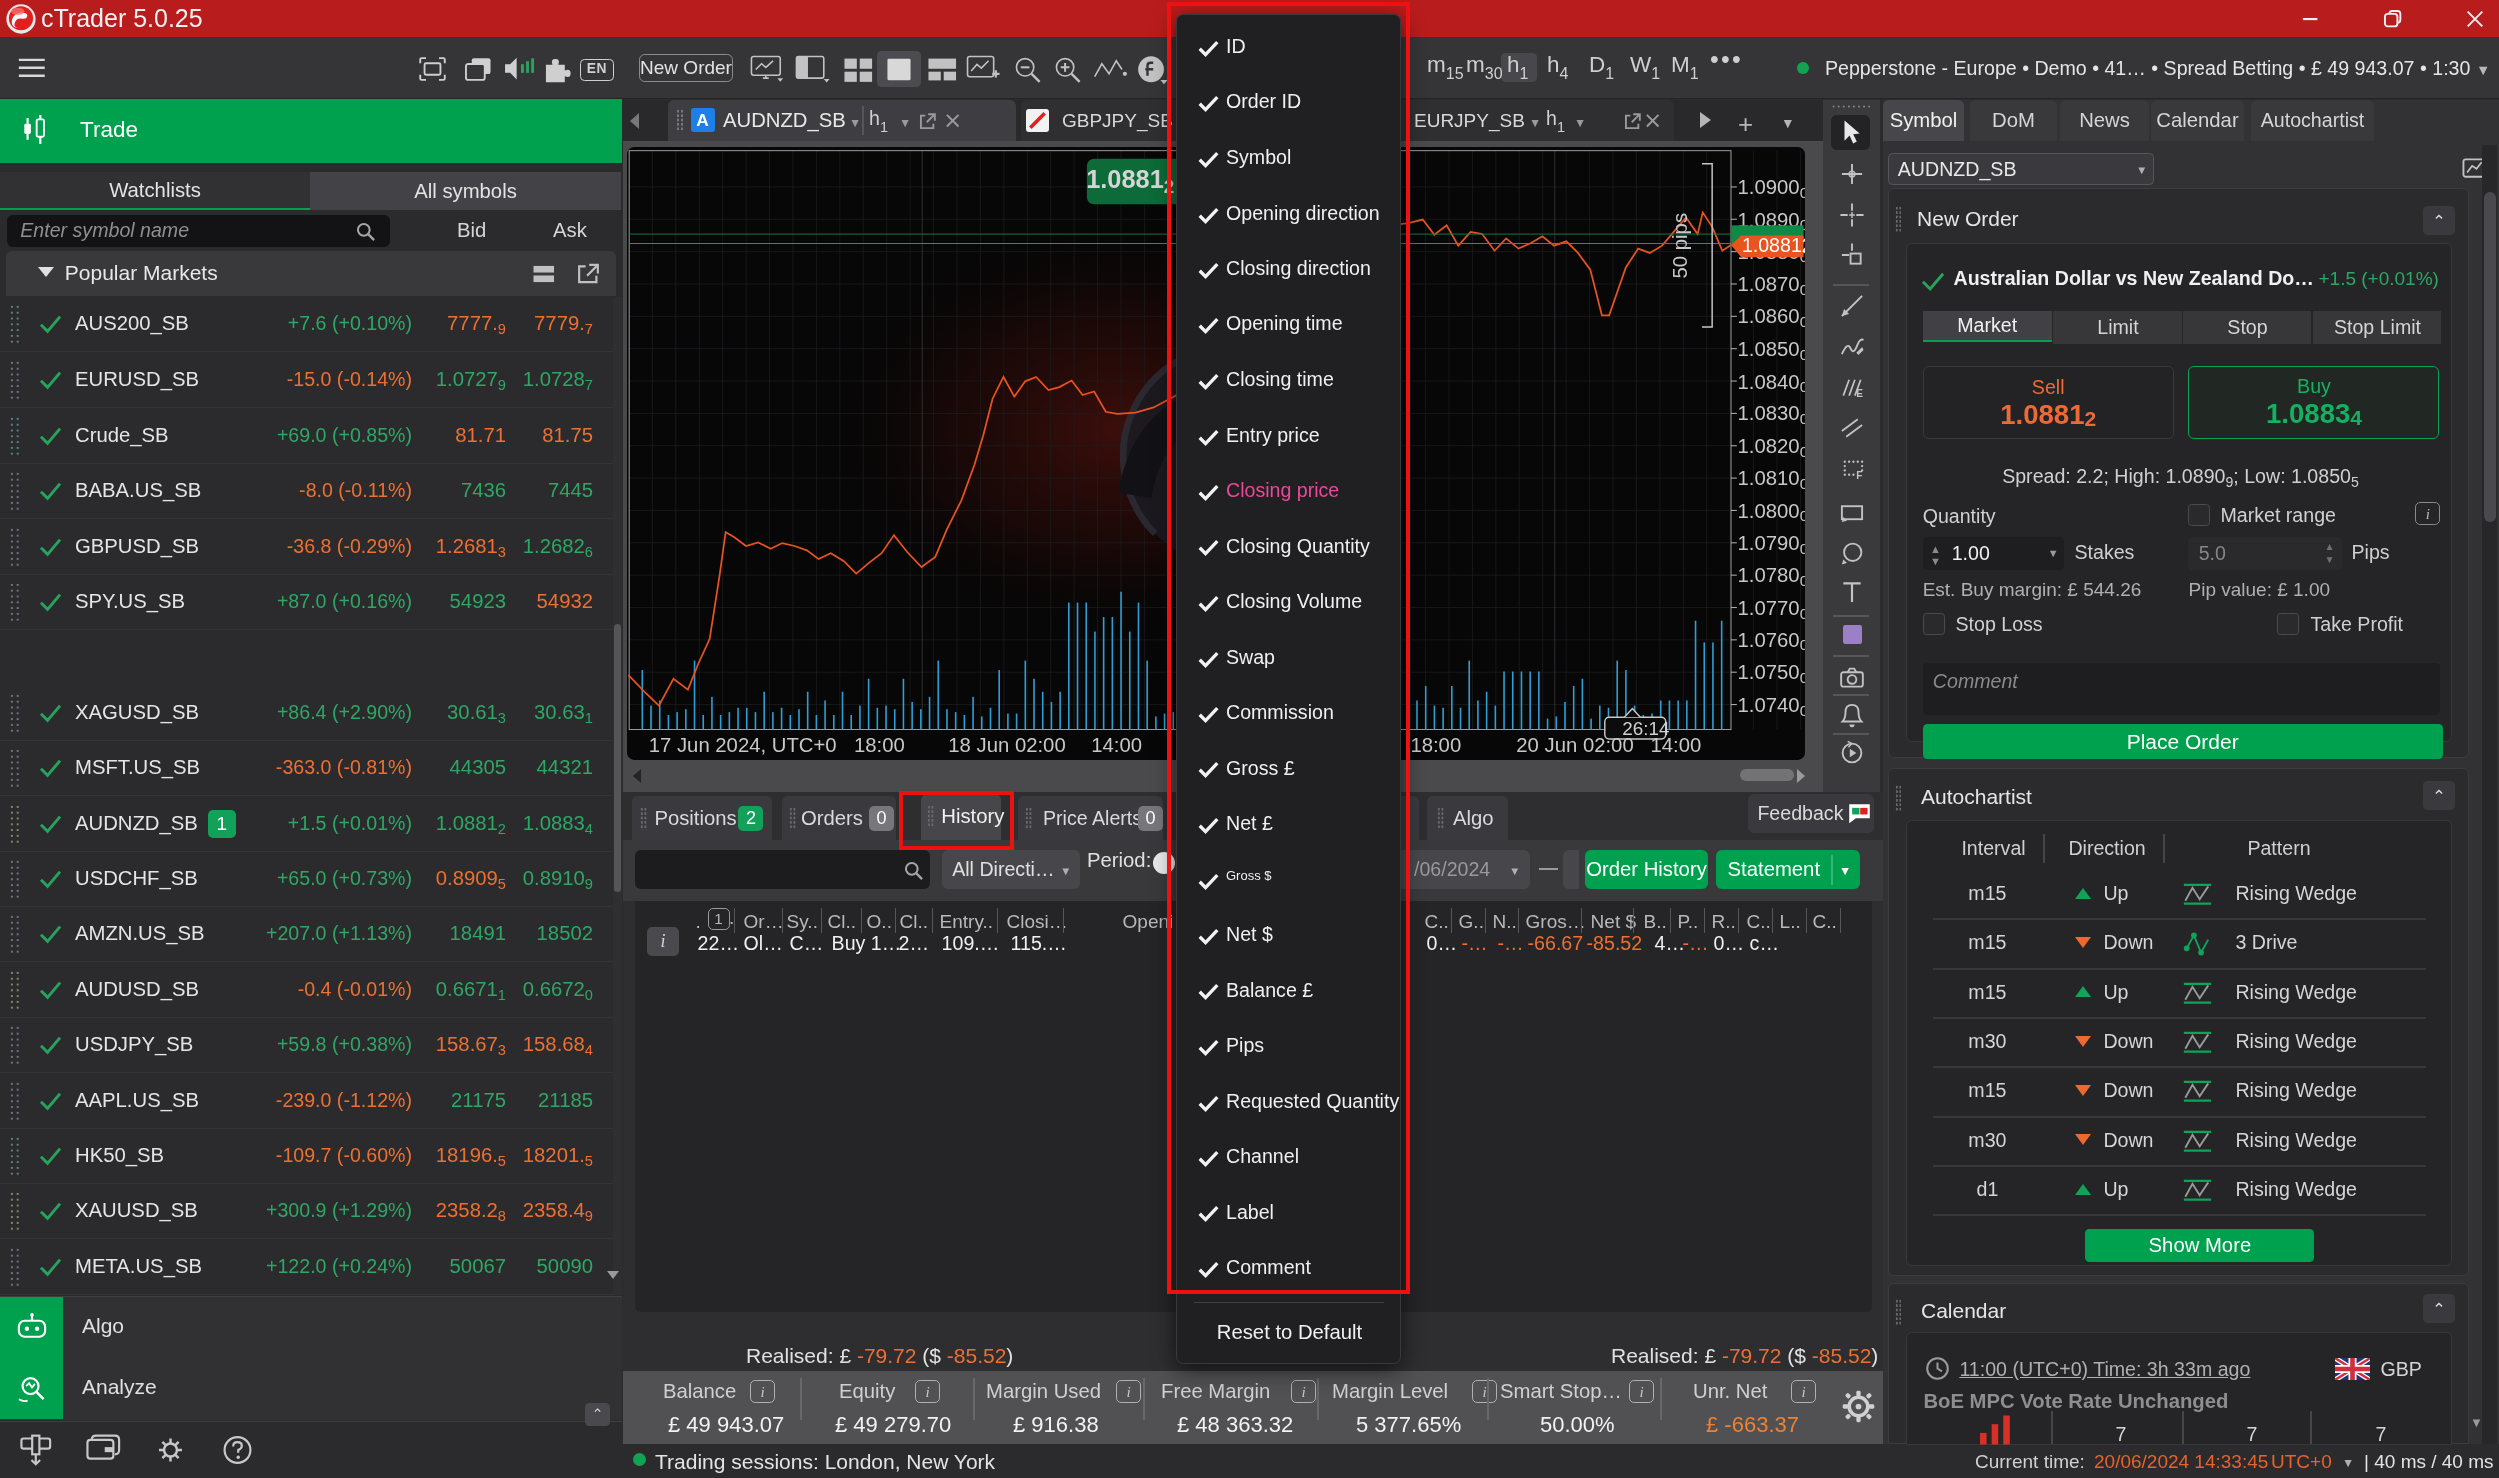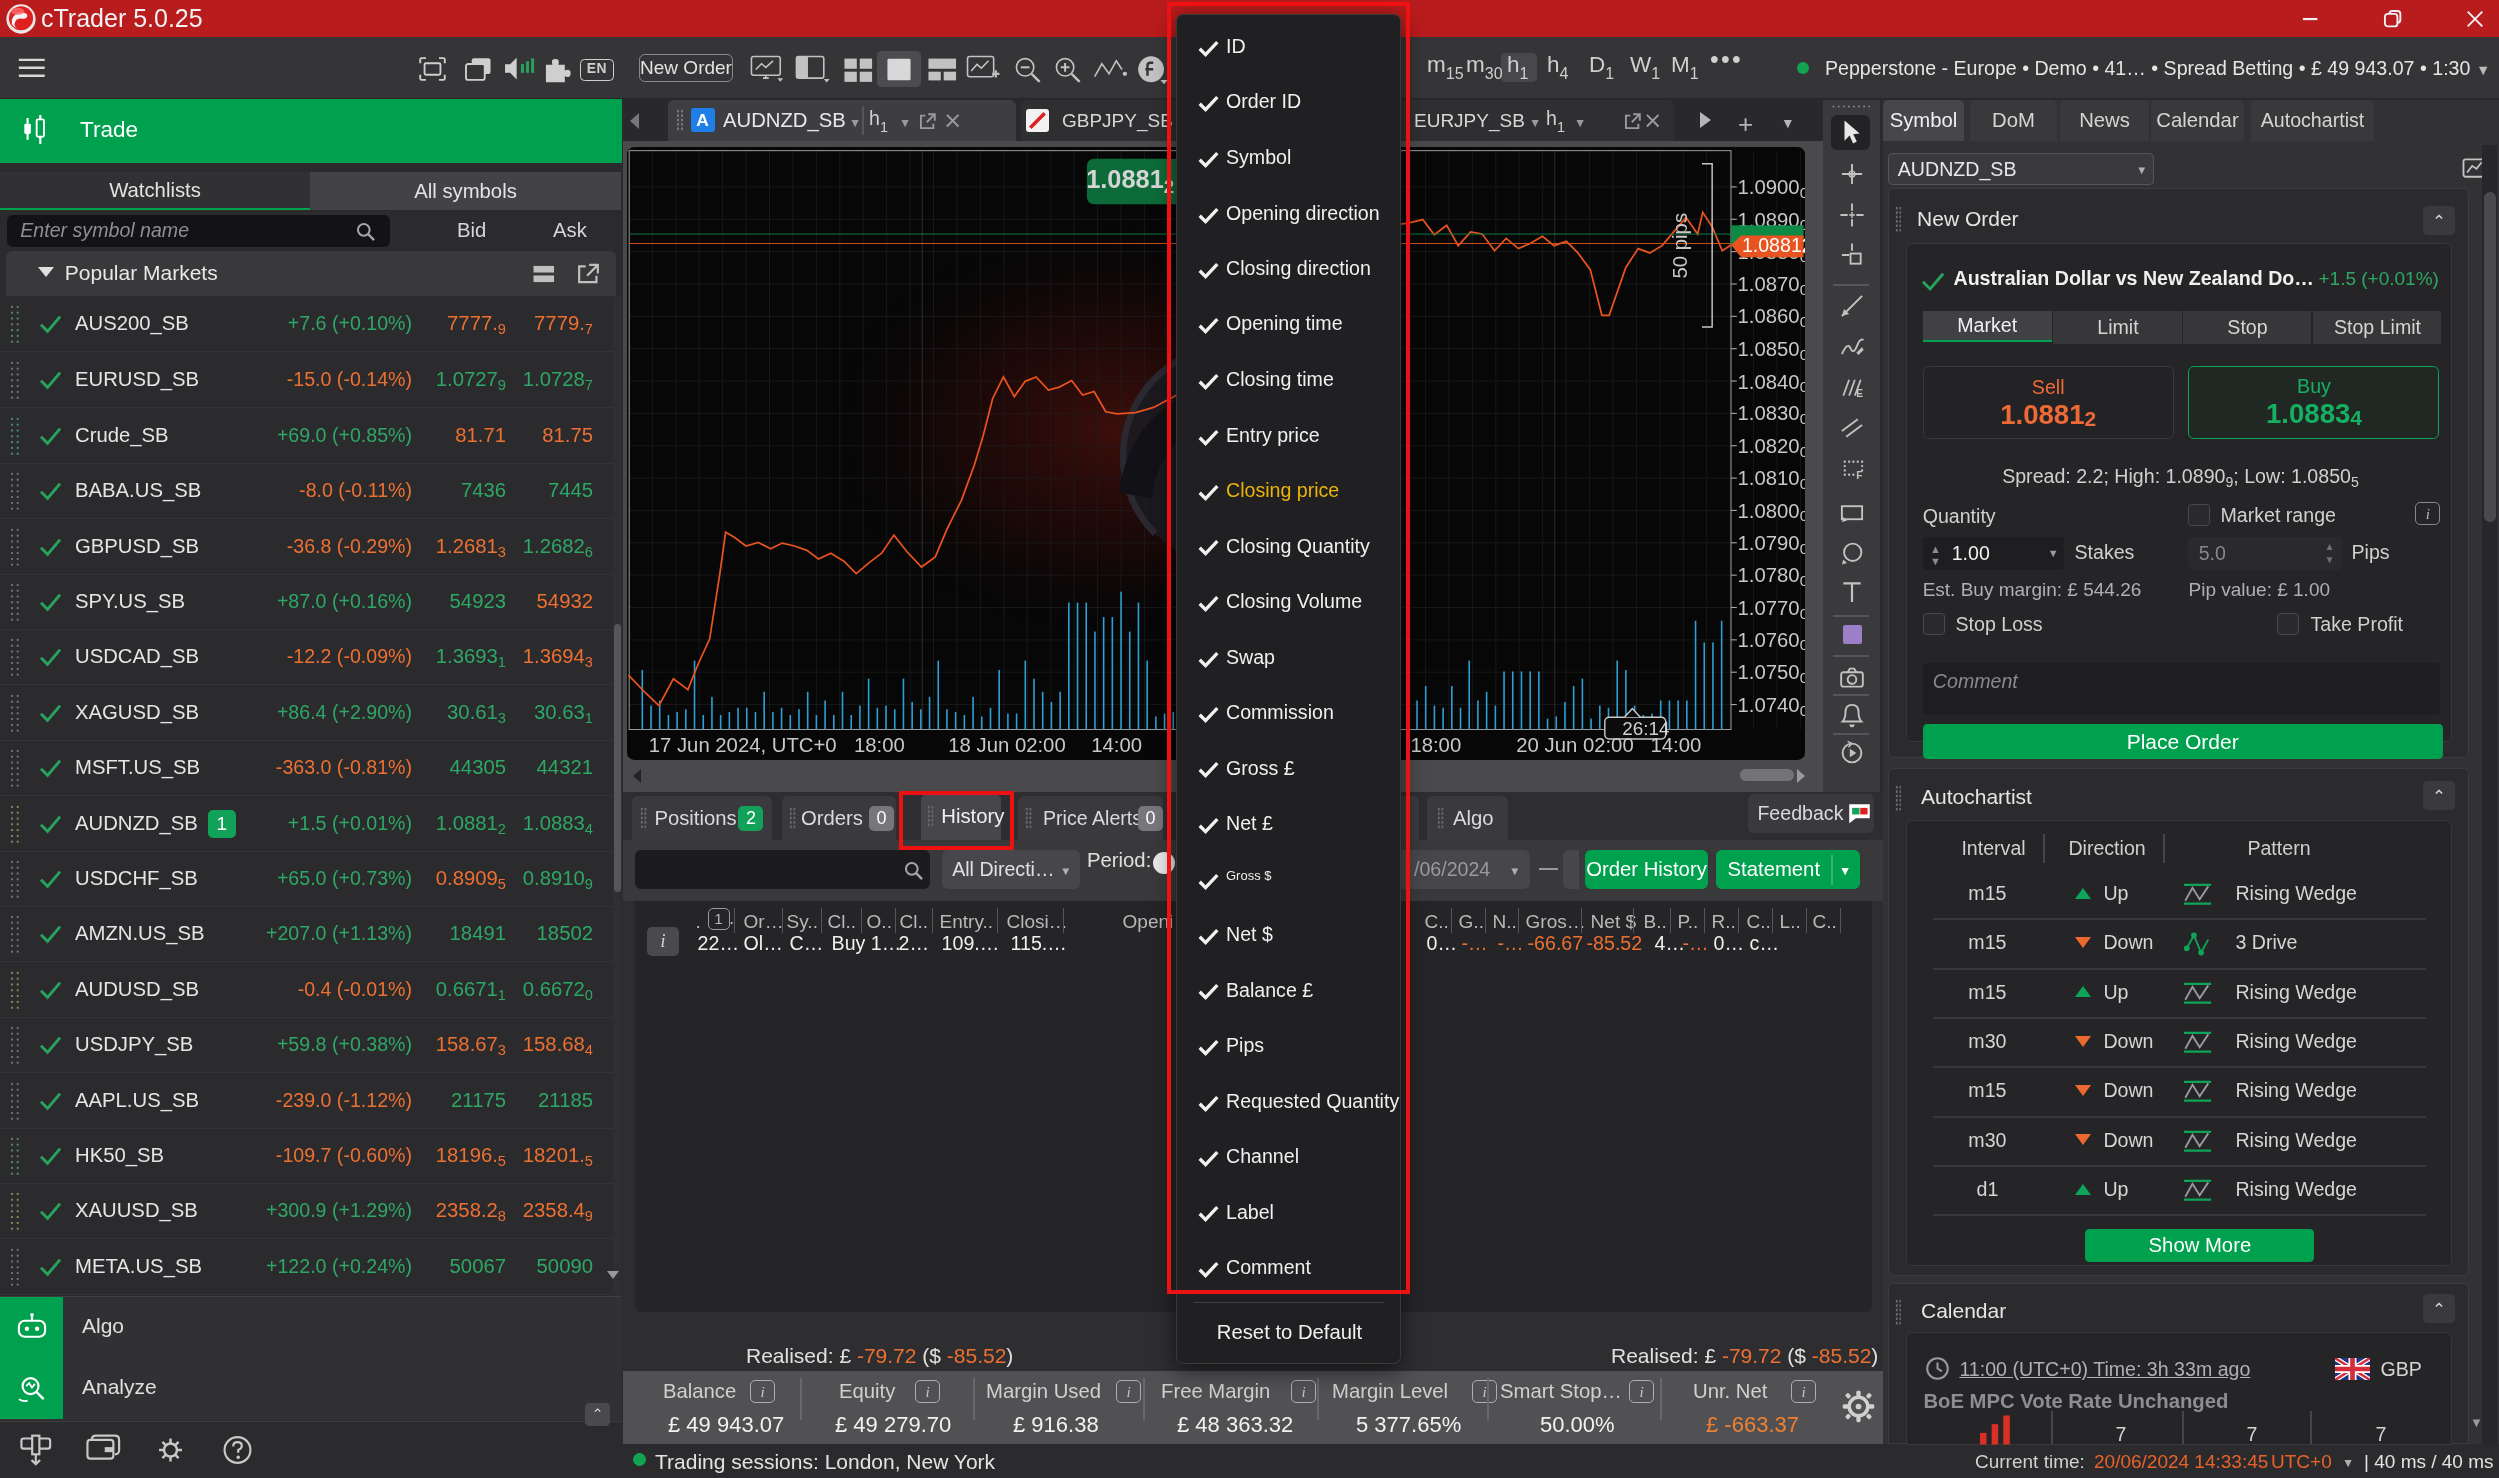--- a/index.html
+++ b/index.html
@@ -208,30 +208,20 @@
 </div>
 <div class="abs" style="left:0;top:575px;width:613px;height:55px;border-bottom:0.7px solid #343437;">
 <div class="abs" style="left:8.7px;top:7.3px;width:11.6px;height:41px;background-image:radial-gradient(#7a6f8a 1.2px, transparent 1.2px);background-size:5.8px 5.8px;"></div>
 <svg class="abs" style="left:38px;top:16px;" width="25" height="22" viewBox="0 0 34 30">
         <path d="M4 16 L13 25 L30 5" fill="none" stroke="#27a35d" stroke-width="4"></path>
       </svg>
 <div class="abs" style="left:75px;top:14.5px;font-size:20.3px;color:#e5e5e5;">SPY.US_SB</div>
 <div class="abs grn" style="left:194px;top:15.2px;width:218px;font-size:19.6px;text-align:right;">+87.0 (+0.16%)</div>
 <div class="abs grn" style="left:361px;top:15.2px;width:145px;font-size:20.3px;text-align:right;">54923</div>
 <div class="abs org" style="left:448px;top:15.2px;width:145px;font-size:20.3px;text-align:right;">54932</div>
-</div>
-<div class="abs" style="left:0;top:630px;width:613px;height:55px;border-bottom:0.7px solid #343437;">
-<div class="abs" style="left:8.7px;top:7.3px;width:11.6px;height:41px;background-image:radial-gradient(#7a6f8a 1.2px, transparent 1.2px);background-size:5.8px 5.8px;"></div>
-<svg class="abs" style="left:38px;top:16px;" width="25" height="22" viewBox="0 0 34 30">
-        <path d="M4 16 L13 25 L30 5" fill="none" stroke="#27a35d" stroke-width="4"></path>
-      </svg>
-<div class="abs" style="left:75px;top:14.5px;font-size:20.3px;color:#e5e5e5;">USDCAD_SB</div>
-<div class="abs org" style="left:194px;top:15.2px;width:218px;font-size:19.6px;text-align:right;">-12.2 (-0.09%)</div>
-<div class="abs grn" style="left:361px;top:15.2px;width:145px;font-size:20.3px;text-align:right;">1.3693<span class="sub">1</span></div>
-<div class="abs org" style="left:448px;top:15.2px;width:145px;font-size:20.3px;text-align:right;">1.3694<span class="sub">3</span></div>
 </div>
 <div class="abs" style="left:0;top:686px;width:613px;height:55px;border-bottom:0.7px solid #343437;">
 <div class="abs" style="left:8.7px;top:7.3px;width:11.6px;height:41px;background-image:radial-gradient(#7a6f8a 1.2px, transparent 1.2px);background-size:5.8px 5.8px;"></div>
 <svg class="abs" style="left:38px;top:16px;" width="25" height="22" viewBox="0 0 34 30">
         <path d="M4 16 L13 25 L30 5" fill="none" stroke="#27a35d" stroke-width="4"></path>
       </svg>
 <div class="abs" style="left:75px;top:14.5px;font-size:20.3px;color:#e5e5e5;">XAGUSD_SB</div>
 <div class="abs grn" style="left:194px;top:15.2px;width:218px;font-size:19.6px;text-align:right;">+86.4 (+2.90%)</div>
 <div class="abs grn" style="left:361px;top:15.2px;width:145px;font-size:20.3px;text-align:right;">30.61<span class="sub">3</span></div>
 <div class="abs grn" style="left:448px;top:15.2px;width:145px;font-size:20.3px;text-align:right;">30.63<span class="sub">1</span></div>
@@ -1184,21 +1174,21 @@
         <path d="M5 16 L13 24 L29 7" fill="none" stroke="#f2f2f2" stroke-width="4.6"></path>
       </svg>
 <div class="abs" style="left:49px;top:353px;font-size:19.6px;color:#f0f0f0;">Closing time</div>
 <svg class="abs" style="left:19px;top:411px;" width="25" height="22" viewBox="0 0 34 30">
         <path d="M5 16 L13 24 L29 7" fill="none" stroke="#f2f2f2" stroke-width="4.6"></path>
       </svg>
 <div class="abs" style="left:49px;top:409px;font-size:19.6px;color:#f0f0f0;">Entry price</div>
 <svg class="abs" style="left:19px;top:466px;" width="25" height="22" viewBox="0 0 34 30">
         <path d="M5 16 L13 24 L29 7" fill="none" stroke="#f2f2f2" stroke-width="4.6"></path>
       </svg>
-<div class="abs" style="left:49px;top:464px;font-size:19.6px;color:#eab308;">Closing price</div>
+<div class="abs" style="left:49px;top:464px;font-size:19.6px;color:#ec4899;">Closing price</div>
 <svg class="abs" style="left:19px;top:521px;" width="25" height="22" viewBox="0 0 34 30">
         <path d="M5 16 L13 24 L29 7" fill="none" stroke="#f2f2f2" stroke-width="4.6"></path>
       </svg>
 <div class="abs" style="left:49px;top:520px;font-size:19.6px;color:#f0f0f0;">Closing Quantity</div>
 <svg class="abs" style="left:19px;top:577px;" width="25" height="22" viewBox="0 0 34 30">
         <path d="M5 16 L13 24 L29 7" fill="none" stroke="#f2f2f2" stroke-width="4.6"></path>
       </svg>
 <div class="abs" style="left:49px;top:575px;font-size:19.6px;color:#f0f0f0;">Closing Volume</div>
 <svg class="abs" style="left:19px;top:633px;" width="25" height="22" viewBox="0 0 34 30">
         <path d="M5 16 L13 24 L29 7" fill="none" stroke="#f2f2f2" stroke-width="4.6"></path>

